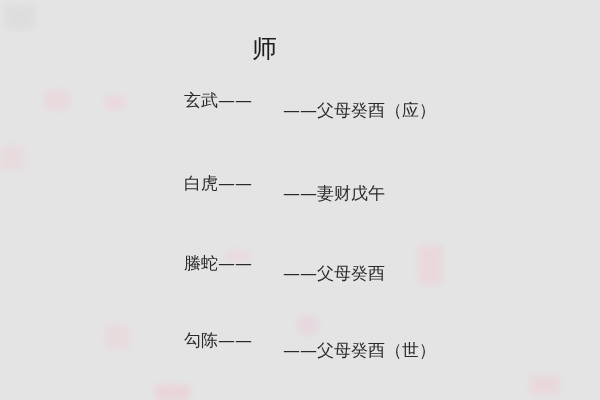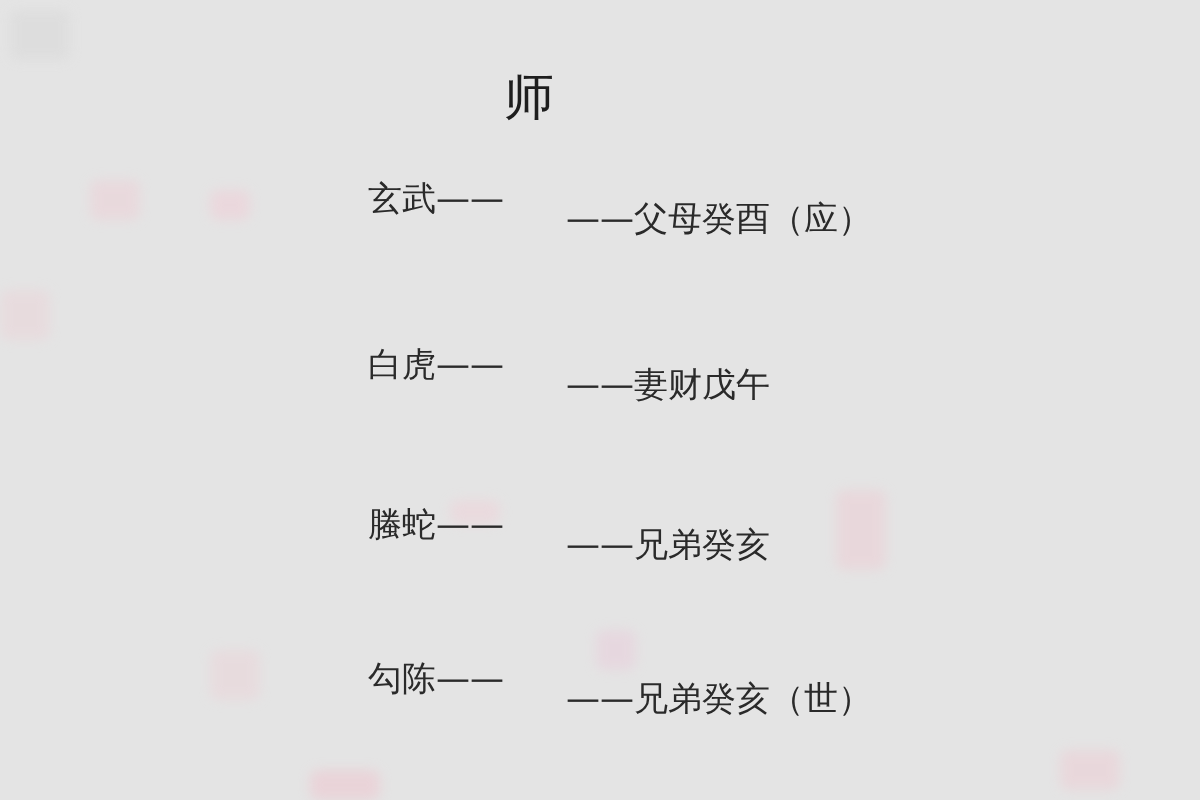--- a/index.html
+++ b/index.html
@@ -70,19 +70,19 @@
   <span class="right">——父母癸酉（应）</span>
 </div>
 
 <div class="row" style="top:171px;">
   <span class="left">白虎——</span>
   <span class="right">——妻财戊午</span>
 </div>
 
 <div class="row" style="top:251px;">
   <span class="left">螣蛇——</span>
-  <span class="right">——兄弟癸亥</span>
+  <span class="right">——父母癸酉</span>
 </div>
 
 <div class="row" style="top:328px;">
   <span class="left">勾陈——</span>
-  <span class="right">——兄弟癸亥（世）</span>
+  <span class="right">——父母癸酉（世）</span>
 </div>
 
 </body></html>

